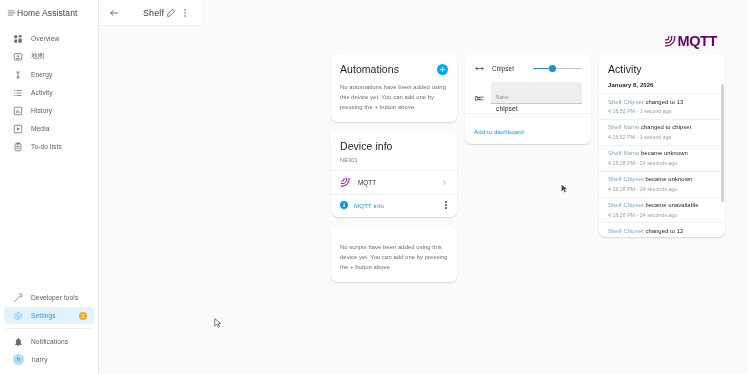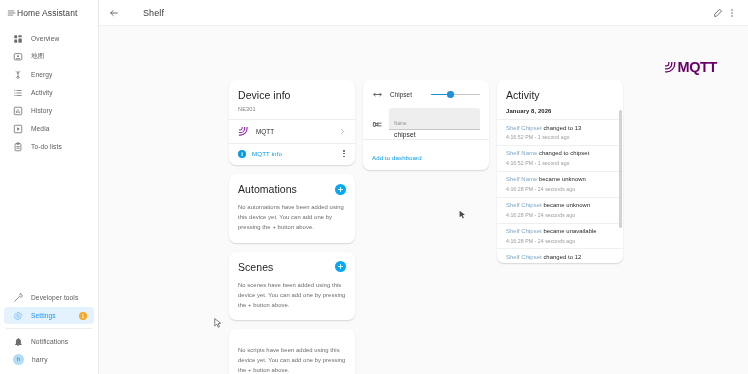--- a/index.html
+++ b/index.html
@@ -66,21 +66,21 @@
   .sidebar-bottom { padding-bottom: 5px; }
   .sidebar-divider { height: 1px; background: #ececec; margin: 4px 6px; }
   .avatar {
     width: 11px; height: 11px; border-radius: 50%;
     background: #b3dcf5; color: #3b7392;
     font-size: 5.5px; line-height: 11px; text-align: center;
     flex: 0 0 11px;
   }
 
   
-  #main { flex: 1 1 auto; height: 374px; display: flex; flex-direction: column; background: #fafafa; position: relative; }
+  #main { flex: 1 1 auto; height: 374px; display: flex; background: #fafafa; position: relative; }
   #toolbar {
     height: 26px; flex: 0 0 26px;
     background: #ffffff;
     display: flex; align-items: center;
     padding: 0 9px 0 8px;
     border-bottom: 1px solid #f0f0f0;
   }
   .tb-icon { width: 14px; height: 14px; display: flex; align-items: center; justify-content: center; cursor: pointer; }
   .tb-icon svg { width: 10px; height: 10px; display: block; }
   #toolbar .title {
@@ -404,20 +404,33 @@
             <path d="M2 15.5h3.2A10.4 10.4 0 0015.5 5.2V2h-2.4v3.2A8 8 0 015.2 13.3H2z"></path>
             <path d="M2 10h3.2A5 5 0 0010 5.2V2H7.8v3.2A2.8 2.8 0 015.2 7.8H2z"></path>
           </svg>
         </span>
         <span class="word">MQTT</span>
       </div>
 
       <div class="columns">
 
         <div class="col col-a">
+
+          <div class="card card-pad">
+            <div class="card-head-row">
+              <div class="card-title">Automations</div>
+              <div class="plus-btn">
+                <svg viewBox="0 0 24 24" fill="none" stroke="#fff" stroke-width="3" stroke-linecap="round">
+                    <line x1="12" y1="5" x2="12" y2="19"></line>
+                    <line x1="5" y1="12" x2="19" y2="12"></line>
+                  </svg>
+              </div>
+            </div>
+            <div class="body-text">No automations have been added using this device yet. You can add one by pressing the + button above.</div>
+          </div>
 
           <div class="card">
             <div class="card-pad" style="padding-bottom:7px">
               <div class="card-title">Device info</div>
               <div class="model-line">NE301</div>
             </div>
             <div class="row-link">
               <span class="rl-icon">
                 <svg viewBox="0 0 24 24" fill="#8e24aa">
                   <path d="M2 21h3.2A16 16 0 0021 5.2V2h-2.4v3.2A13.6 13.6 0 015.2 18.8H2z"></path>
@@ -436,45 +449,20 @@
               <span class="info-dot">i</span>
               <span class="chip-label">MQTT info</span>
               <span class="dots">
                   <i></i>
                   <i></i>
                   <i></i>
                 </span>
             </div>
           </div>
 
-          <div class="card card-pad">
-            <div class="card-head-row">
-              <div class="card-title">Automations</div>
-              <div class="plus-btn">
-                <svg viewBox="0 0 24 24" fill="none" stroke="#fff" stroke-width="3" stroke-linecap="round">
-                    <line x1="12" y1="5" x2="12" y2="19"></line>
-                    <line x1="5" y1="12" x2="19" y2="12"></line>
-                  </svg>
-              </div>
-            </div>
-            <div class="body-text">No automations have been added using this device yet. You can add one by pressing the + button above.</div>
-          </div>
-
-          <div class="card card-pad">
-            <div class="card-head-row">
-              <div class="card-title">Scenes</div>
-              <div class="plus-btn">
-                <svg viewBox="0 0 24 24" fill="none" stroke="#fff" stroke-width="3" stroke-linecap="round">
-                    <line x1="12" y1="5" x2="12" y2="19"></line>
-                    <line x1="5" y1="12" x2="19" y2="12"></line>
-                  </svg>
-              </div>
-            </div>
-            <div class="body-text">No scenes have been added using this device yet. You can add one by pressing the + button above.</div>
-          </div>
 
           <div class="card card-pad">
             <div class="body-text">No scripts have been added using this device yet. You can add one by pressing the + button above.</div>
           </div>
 
         </div>
 
         <div class="col col-b">
           <div class="card">
 

